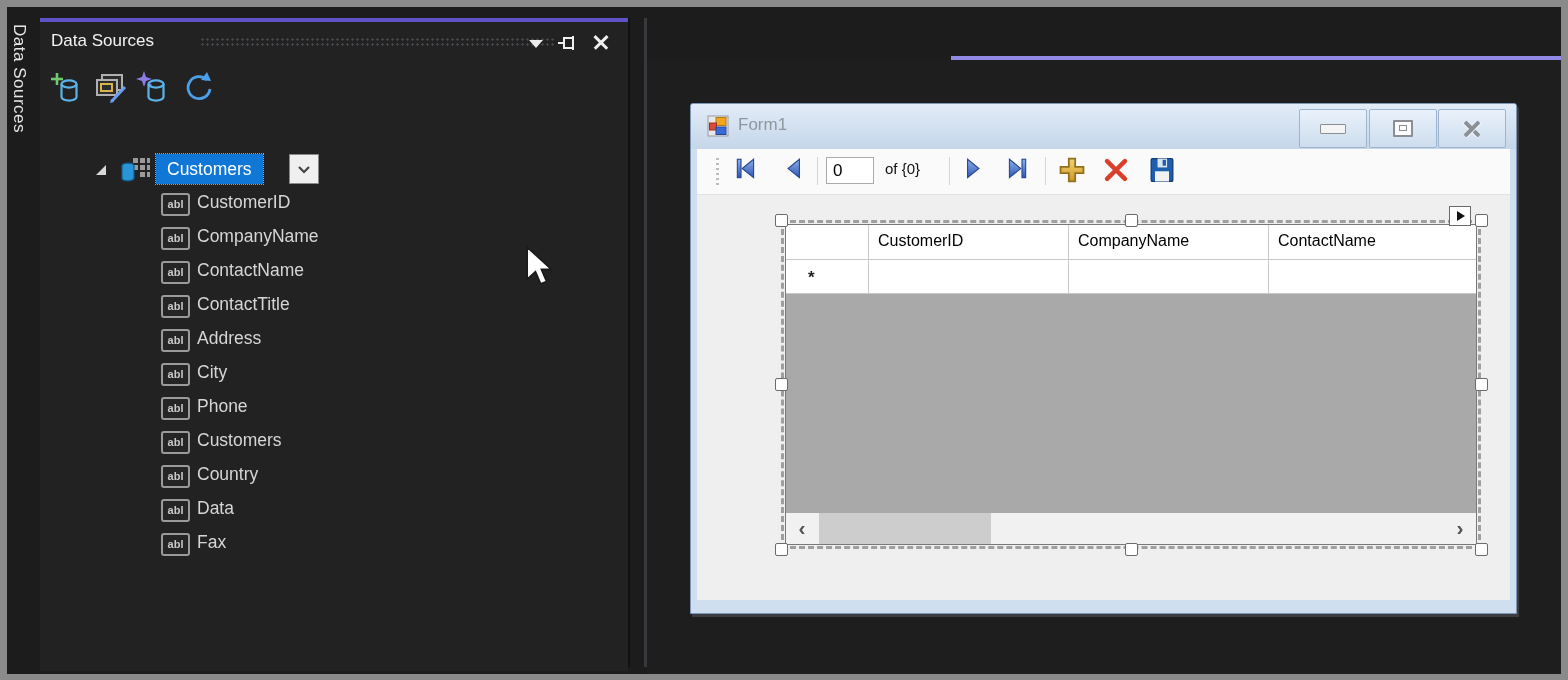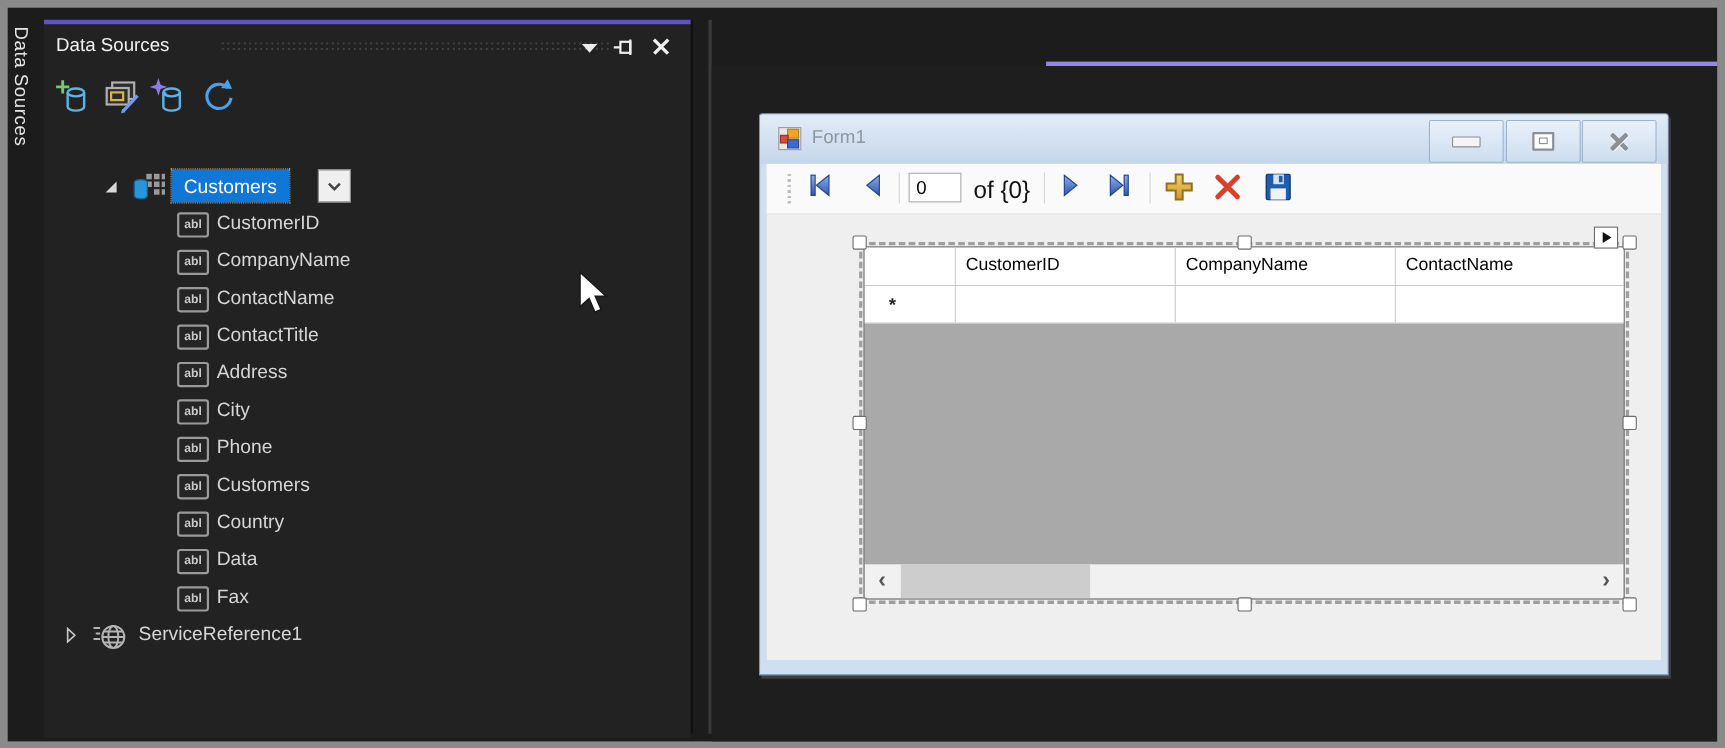--- a/index.html
+++ b/index.html
@@ -74,21 +74,21 @@
   .g-close:before{transform:rotate(45deg);} .g-close:after{transform:rotate(-45deg);}
 
   .fm-inner{position:absolute;left:6px;top:45px;width:813px;height:451px;background:#efefef;overflow:visible;}
   .fm-toolstrip{position:absolute;left:0;top:0;width:100%;height:45px;background:#fafafa;border-bottom:1px solid #e2e2e2;}
   .ts-grip{position:absolute;left:19px;top:9px;width:3px;height:27px;
      background:repeating-linear-gradient(to bottom,#bcbcbc 0 2px,transparent 2px 5px);}
   .ts-btn{position:absolute;top:7px;width:30px;height:30px;cursor:pointer;}
   .ts-sep{position:absolute;top:8px;width:1px;height:28px;background:#d5d5d5;}
   .ts-posbox{position:absolute;left:129px;top:8px;width:48px;height:27px;border:1px solid #ababab;background:#fff;
      font-size:17px;padding:0 6px;box-sizing:border-box;font-family:"Liberation Sans",sans-serif;}
-  .ts-count{position:absolute;left:188px;top:11px;font-size:22px;color:#111;}
+  .ts-count{position:absolute;left:188px;top:11px;font-size:15px;color:#111;}
 
   
   .ants{position:absolute;left:84px;top:71px;width:700px;height:329px;border:3px dashed #9f9f9f;box-sizing:border-box;}
   .grid{position:absolute;left:88px;top:75px;width:692px;height:321px;background:#a9a9a9;border:1px solid #787878;
         box-sizing:border-box;overflow:hidden;}
   .grow{display:flex;}
   .g-corner{width:85px;box-sizing:border-box;border-right:1px solid #c9c9c9;background:#fff;}
   .ghead{height:34px;border-bottom:1px solid #c9c9c9;background:#fff;}
   .gh{width:200px;box-sizing:border-box;border-right:1px solid #c9c9c9;background:#fff;
       font-size:16px;color:#000;padding:7px 0 0 9px;}
@@ -263,38 +263,20 @@
     <span class="abl-box">abl</span>
     <span class="tree-label">Data</span>
   </div>
 
   <div class="field-row">
     <span class="abl-box">abl</span>
     <span class="tree-label">Fax</span>
   </div>
 </div>
 
-    <div class="tree-row" style="top:539px">
-      <svg style="position:absolute;left:20px;top:9px" width="10" height="15" viewBox="0 0 10 15">
-        <polygon points="1.5,1.5 8,7.5 1.5,13.5" fill="none" stroke="#c8c8c8" stroke-width="1.5"></polygon>
-      </svg>
-      <svg style="position:absolute;left:44px;top:5px" width="32" height="26" viewBox="0 0 32 26">
-        <g stroke="#b4b4b4" stroke-width="1.8" fill="none">
-          <line x1="1" y1="5" x2="7" y2="5"></line>
-            <line x1="3" y1="10" x2="7" y2="10"></line>
-            <line x1="1" y1="15" x2="7" y2="15"></line>
-          <circle cx="19" cy="13" r="10"></circle>
-          <ellipse cx="19" cy="13" rx="4.5" ry="10"></ellipse>
-          <line x1="9" y1="13" x2="29" y2="13"></line>
-          <line x1="10.5" y1="8" x2="27.5" y2="8"></line>
-          <line x1="10.5" y1="18" x2="27.5" y2="18"></line>
-        </g>
-      </svg>
-      <div class="tree-label" style="left:86px">ServiceReference1</div>
-    </div>
   </div>
 
   <div class="panel-divider1"></div>
   <div class="panel-divider2"></div>
 
   <div class="doc-area"></div>
   <div class="doc-underline"></div>
 
   <div class="form-win">
     <div class="fm-title">

